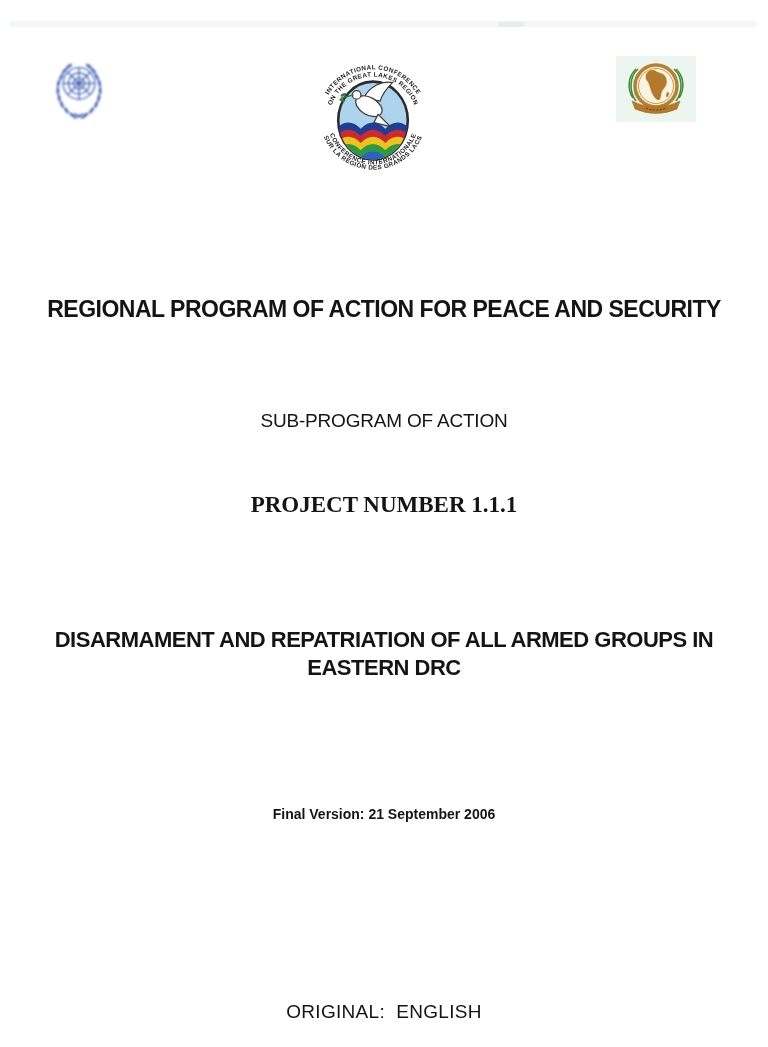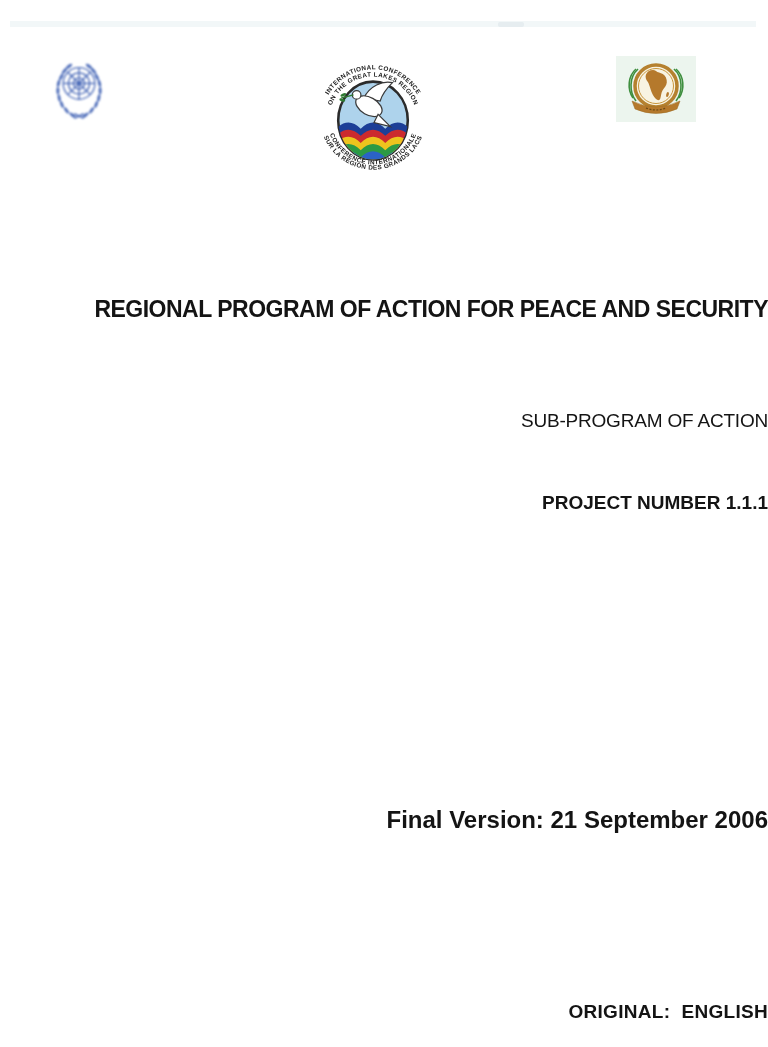--- a/index.html
+++ b/index.html
@@ -18,27 +18,27 @@
   .scan-smudge {
     position:absolute; top:22px; left:498px; width:26px; height:5px;
     background:#e6edf0; border-radius:2px;
   }
   .logo { position:absolute; }
   .logo svg { display:block; filter: blur(0.5px); }
   .logo-un    { left:46px;  top:56px; }
   .logo-icglr { left:318px; top:55px; }
   .logo-au    { left:616px; top:56px; }
 
-  .h { position:absolute; left:0; width:768px; text-align:right; }
+  .h { position:absolute; left:0; width:768px; text-align:center; }
   .h-program  { top:296px; font-size:23px; font-weight:bold; letter-spacing:-0.5px; }
   .h-sub      { top:408px; font-size:19px; font-weight:normal; line-height:25px; letter-spacing:-0.2px; }
-  .h-project  { top:492px; font-size:19px; font-weight:bold; }
+  .h-project  { top:492px; font-size:23px; font-weight:bold;font-family:Liberation Serif, serif; }
   .h-main     { top:626px; font-size:22px; font-weight:bold; line-height:28px; letter-spacing:-0.5px; }
-  .h-version  { top:806px; font-size:24px; font-weight:bold; }
-  .h-original { top:1001px; font-size:19px; font-weight:bold; white-space:pre; letter-spacing:0.3px; }
+  .h-version  { top:806px; font-size:14px; font-weight:bold; }
+  .h-original { top:1001px; font-size:19px; font-weight:normal; white-space:pre; letter-spacing:0.3px; }
 
   .arc-text text { font-family:"Liberation Sans", sans-serif; }
 </style>
 </head>
 <body>
 
 <div class="page">
 
   <div class="scan-band"></div>
   <div class="scan-smudge"></div>
@@ -143,19 +143,21 @@
 
   <div class="h h-program">REGIONAL PROGRAM OF ACTION FOR PEACE AND SECURITY</div>
 
   <div class="h h-sub">
     <div>SUB-PROGRAM OF ACTION</div>
   </div>
 
   <div class="h h-project">PROJECT NUMBER 1.1.1</div>
 
   <div class="h h-main">
+    <div>DISARMAMENT AND REPATRIATION OF ALL ARMED GROUPS IN</div>
+    <div>EASTERN DRC</div>
   </div>
 
   <div class="h h-version">Final Version: 21 September 2006</div>
 
   <div class="h h-original">ORIGINAL:  ENGLISH</div>
 
 </div>
 
 </body></html>

